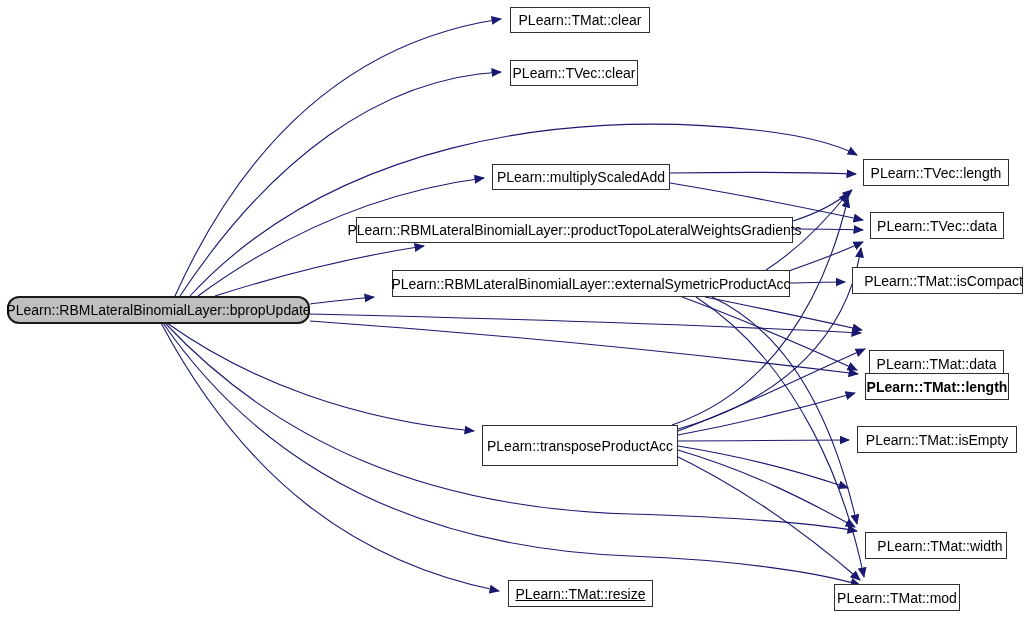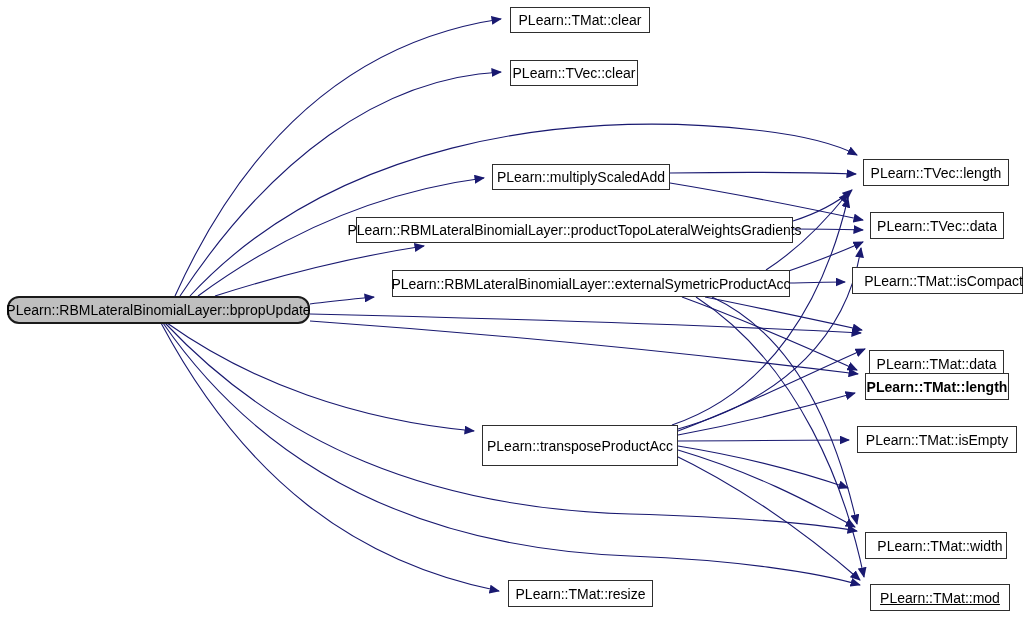--- a/index.html
+++ b/index.html
@@ -88,32 +88,32 @@
   <div class="node" style="left:510px;top:60px;width:128px;height:26px;">PLearn::TVec::clear</div>
 
   <div class="node" style="left:492px;top:164px;width:178px;height:26px;">PLearn::multiplyScaledAdd</div>
 
   <div class="node" style="left:356px;top:217px;width:437px;height:26px;">PLearn::RBMLateralBinomialLayer::productTopoLateralWeightsGradients</div>
 
   <div class="node" style="left:392px;top:270px;width:398px;height:27px;">PLearn::RBMLateralBinomialLayer::externalSymetricProductAcc</div>
 
   <div class="node" style="left:482px;top:425px;width:196px;height:41px;">PLearn::transposeProductAcc</div>
 
-  <div class="node" style="left:508px;top:580px;width:145px;height:27px;">PLearn::TMat::resize</div>
+  <div class="node" style="left:508px;top:580px;width:145px;height:27px;text-decoration:underline;">PLearn::TMat::resize</div>
 
   <div class="node" style="left:863px;top:159px;width:146px;height:27px;">PLearn::TVec::length</div>
 
   <div class="node" style="left:870px;top:212px;width:134px;height:27px;">PLearn::TVec::data</div>
 
   <div class="node" style="left:852px;top:267px;width:171px;height:27px;padding-left:12px;">PLearn::TMat::isCompact</div>
 
   <div class="node" style="left:869px;top:319px;width:135px;height:27px;margin-top:31px;">PLearn::TMat::data</div>
 
   <div class="node" style="left:865px;top:373px;width:144px;height:27px;font-weight:bold;">PLearn::TMat::length</div>
 
   <div class="node" style="left:857px;top:426px;width:160px;height:27px;">PLearn::TMat::isEmpty</div>
 
 
   <div class="node" style="left:865px;top:532px;width:142px;height:27px;padding-left:8px;">PLearn::TMat::width</div>
 
-  <div class="node" style="left:870px;top:584px;width:140px;height:27px;text-decoration:underline;">PLearn::TMat::mod</div>
+  <div class="node" style="left:834px;top:584px;width:126px;height:27px;">PLearn::TMat::mod</div>
 
 </div>
 
 </body></html>

